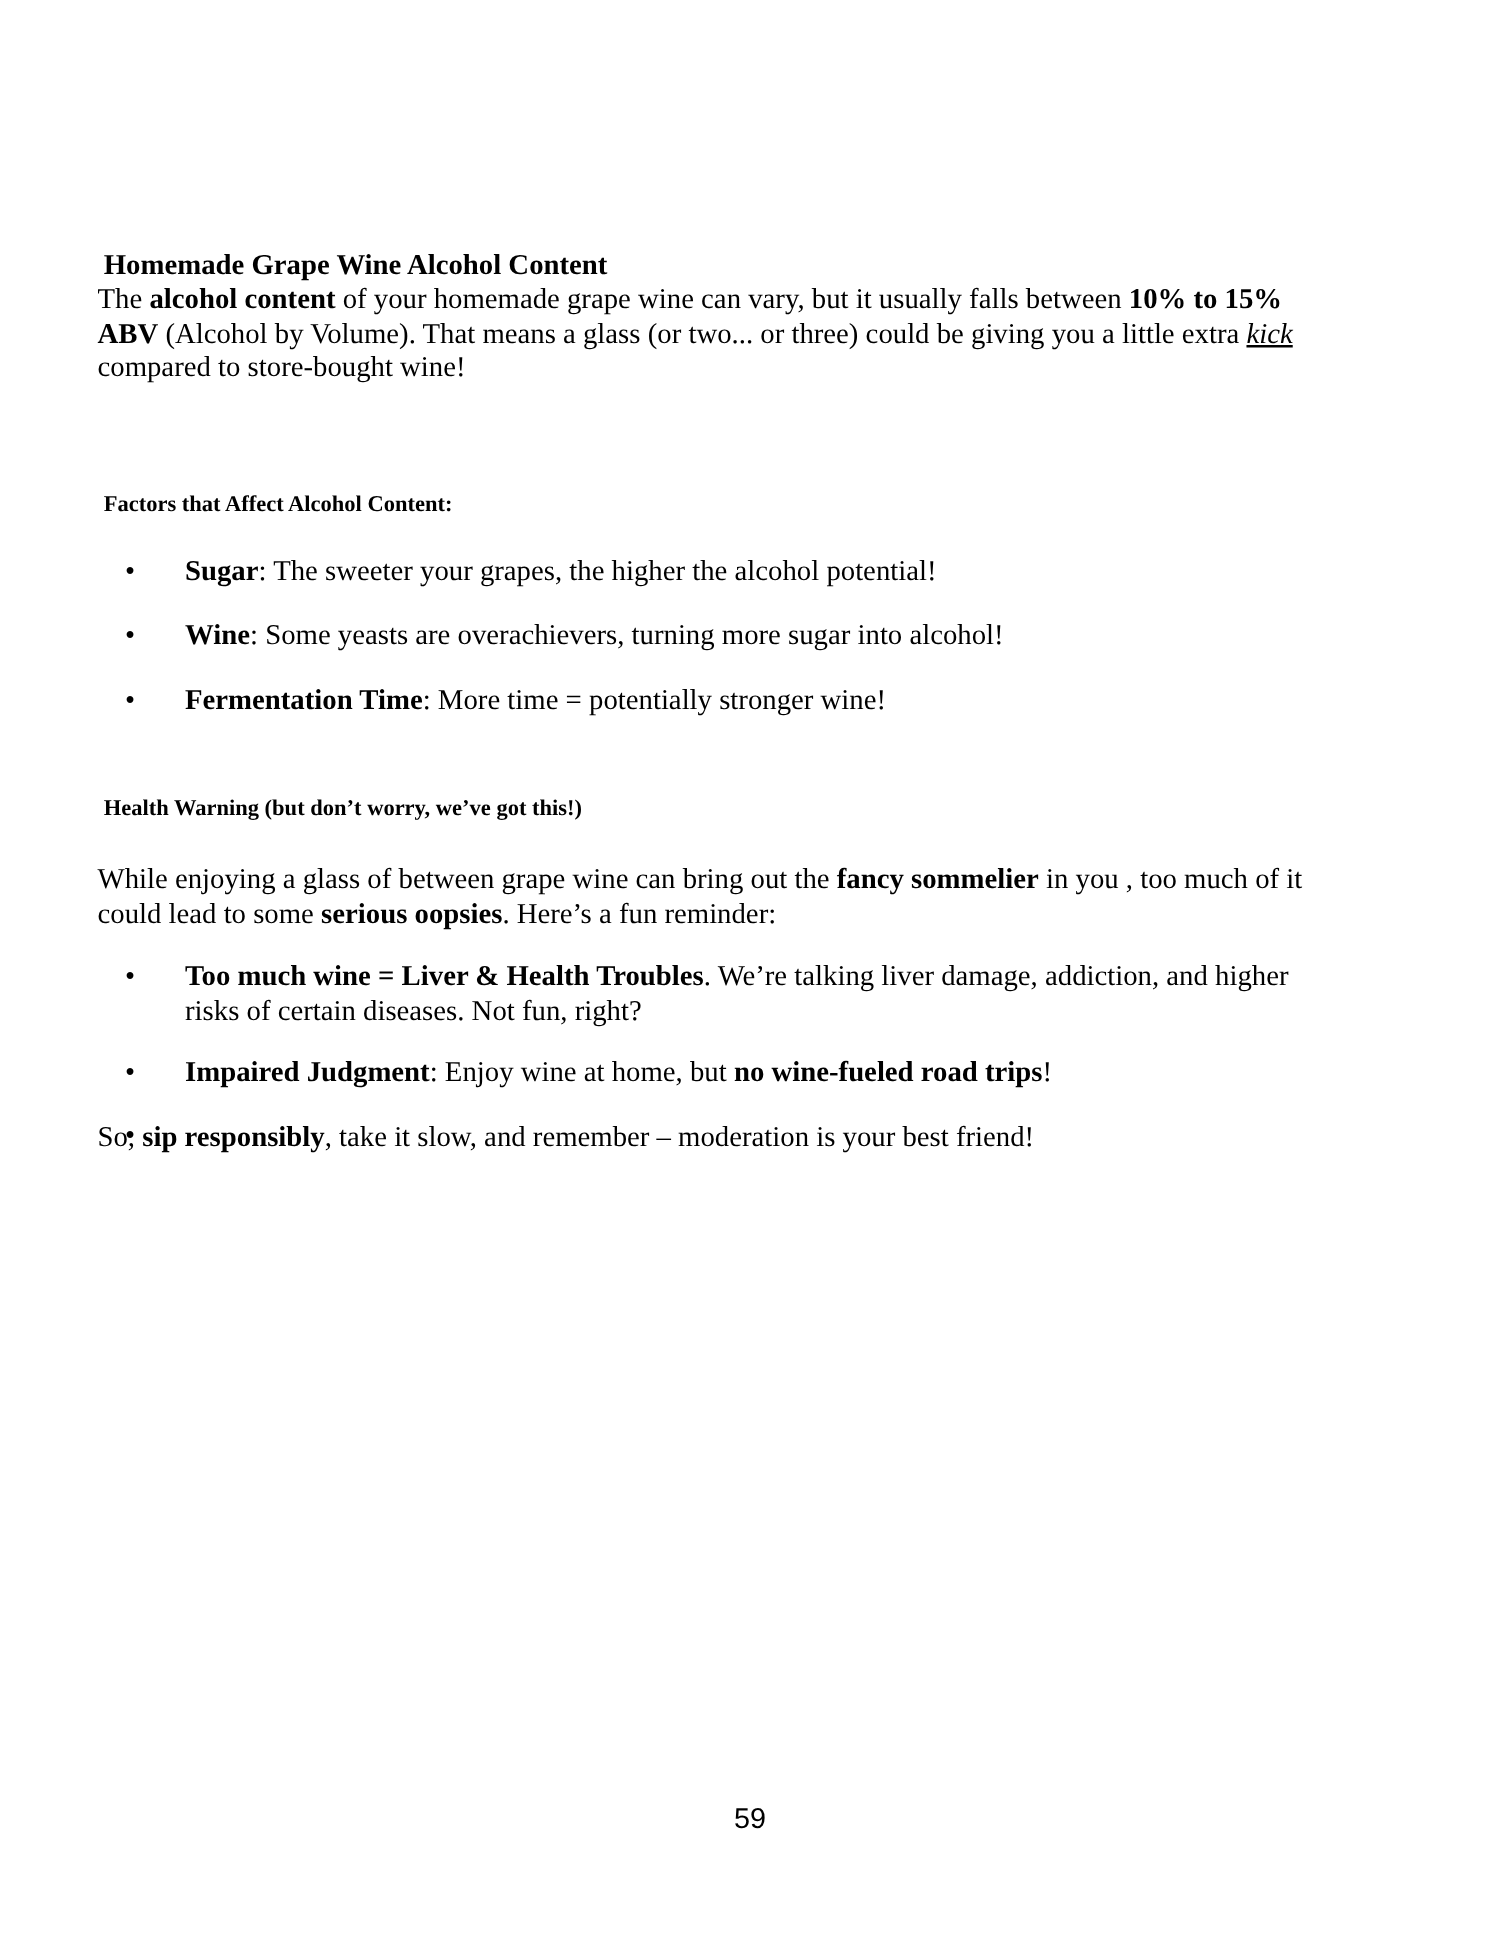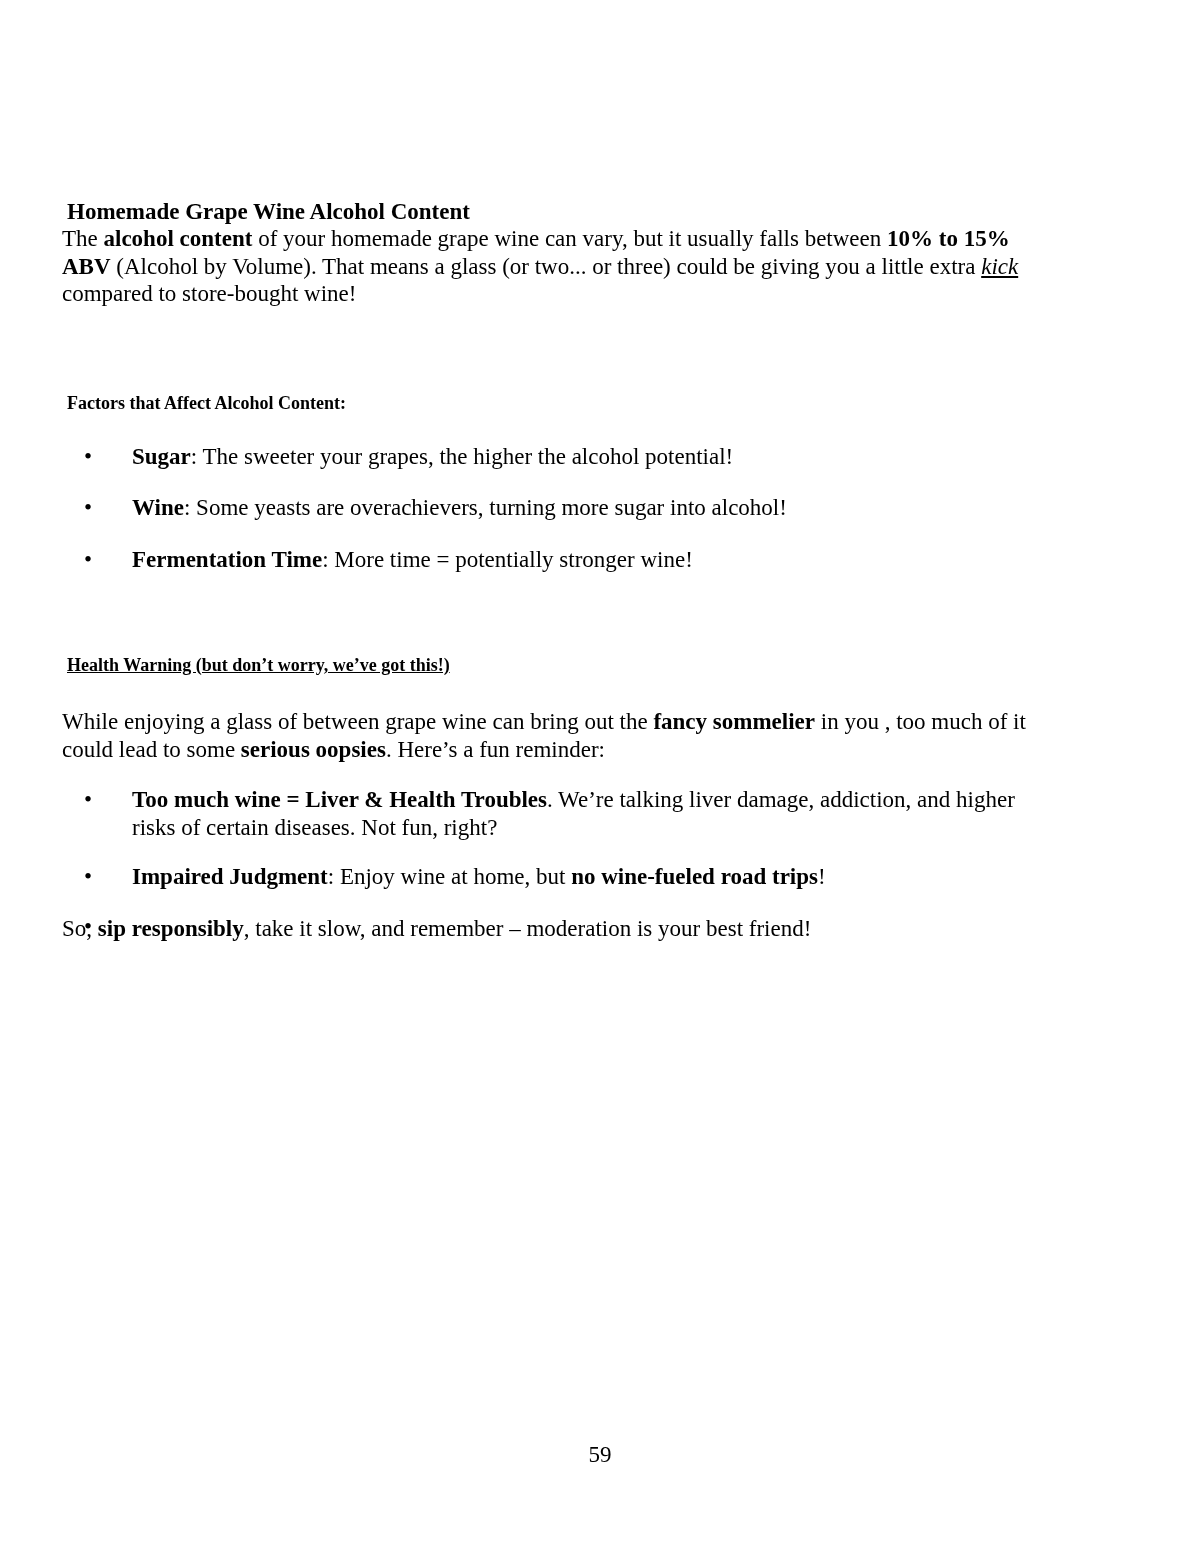--- a/index.html
+++ b/index.html
@@ -7,21 +7,21 @@
     padding: 0;
     background: #ffffff;
   }
   .page {
     position: relative;
     width: 1200px;
     height: 1552px;
     background: #ffffff;
     color: #000000;
     box-sizing: border-box;
-    padding: 198px 142px 0 62px;
+    padding: 198px 142px 0 78px;
     font-family: "Liberation Serif", serif;
     font-size: 23px;
     line-height: 27.5px;
     overflow: hidden;
   }
   .h-small {
     font-weight: bold;
     font-size: 23px;
     line-height: 27px;
     margin: 0;
@@ -31,21 +31,21 @@
     font-weight: bold;
     font-size: 18px;
     line-height: 34px;
     margin: 0;
     padding-left: 5px;
   }
   .para {
     margin: 0;
   }
   .factors-heading { margin-top: 78px; }
-  .health-heading  { margin-top: 75px; text-decoration: underline; }
+  .health-heading  { margin-top: 56px; }
   .after-heading   { margin-top: 26px; }
   .list {
     margin-top: 23px;
   }
   .li {
     position: relative;
     padding-left: 70px;
     margin-bottom: 24px;
   }
   .health-list .li { margin-bottom: 22px; }
@@ -57,21 +57,21 @@
   }
   .closing {
     margin-top: 24px;
   }
   .page-number {
     position: absolute;
     top: 1441px;
     left: 0;
     width: 1200px;
     text-align: center;
-    font-family: Liberation Serif, serif;
+    font-family: Liberation Sans, sans-serif;
     font-size: 23px;
     line-height: 27px;
   }
   .b { font-weight: bold; }
   .i { font-style: italic; text-decoration: underline; }
 </style>
 </head>
 <body>
 
 <div class="page">

